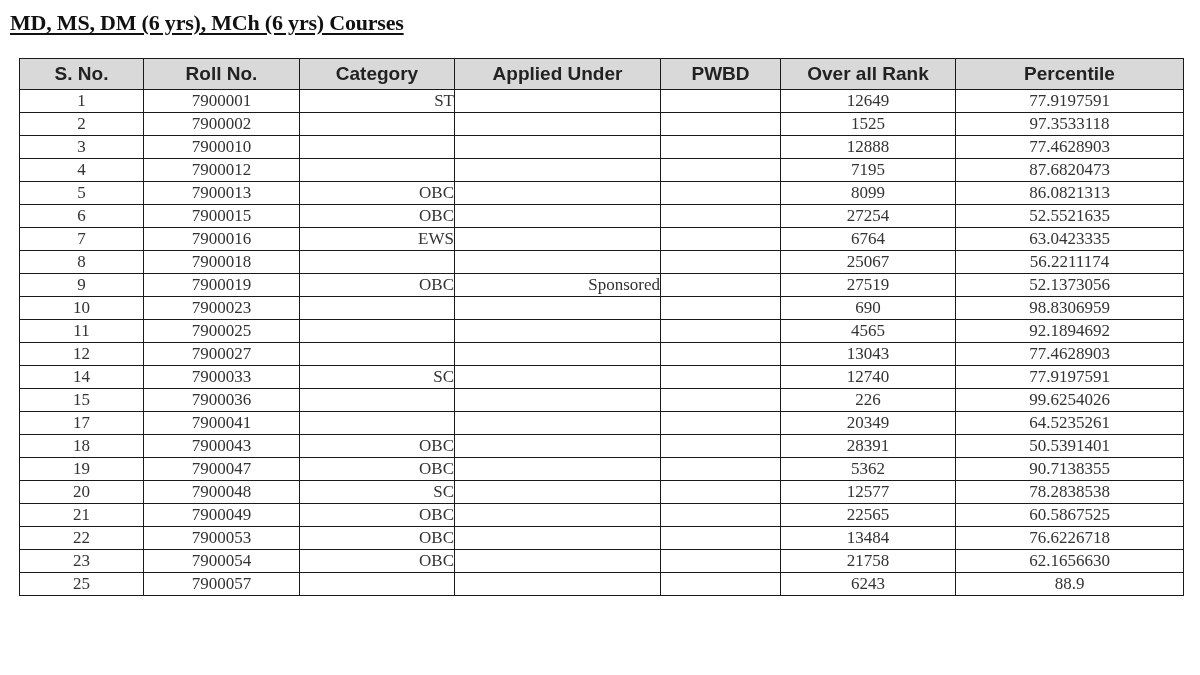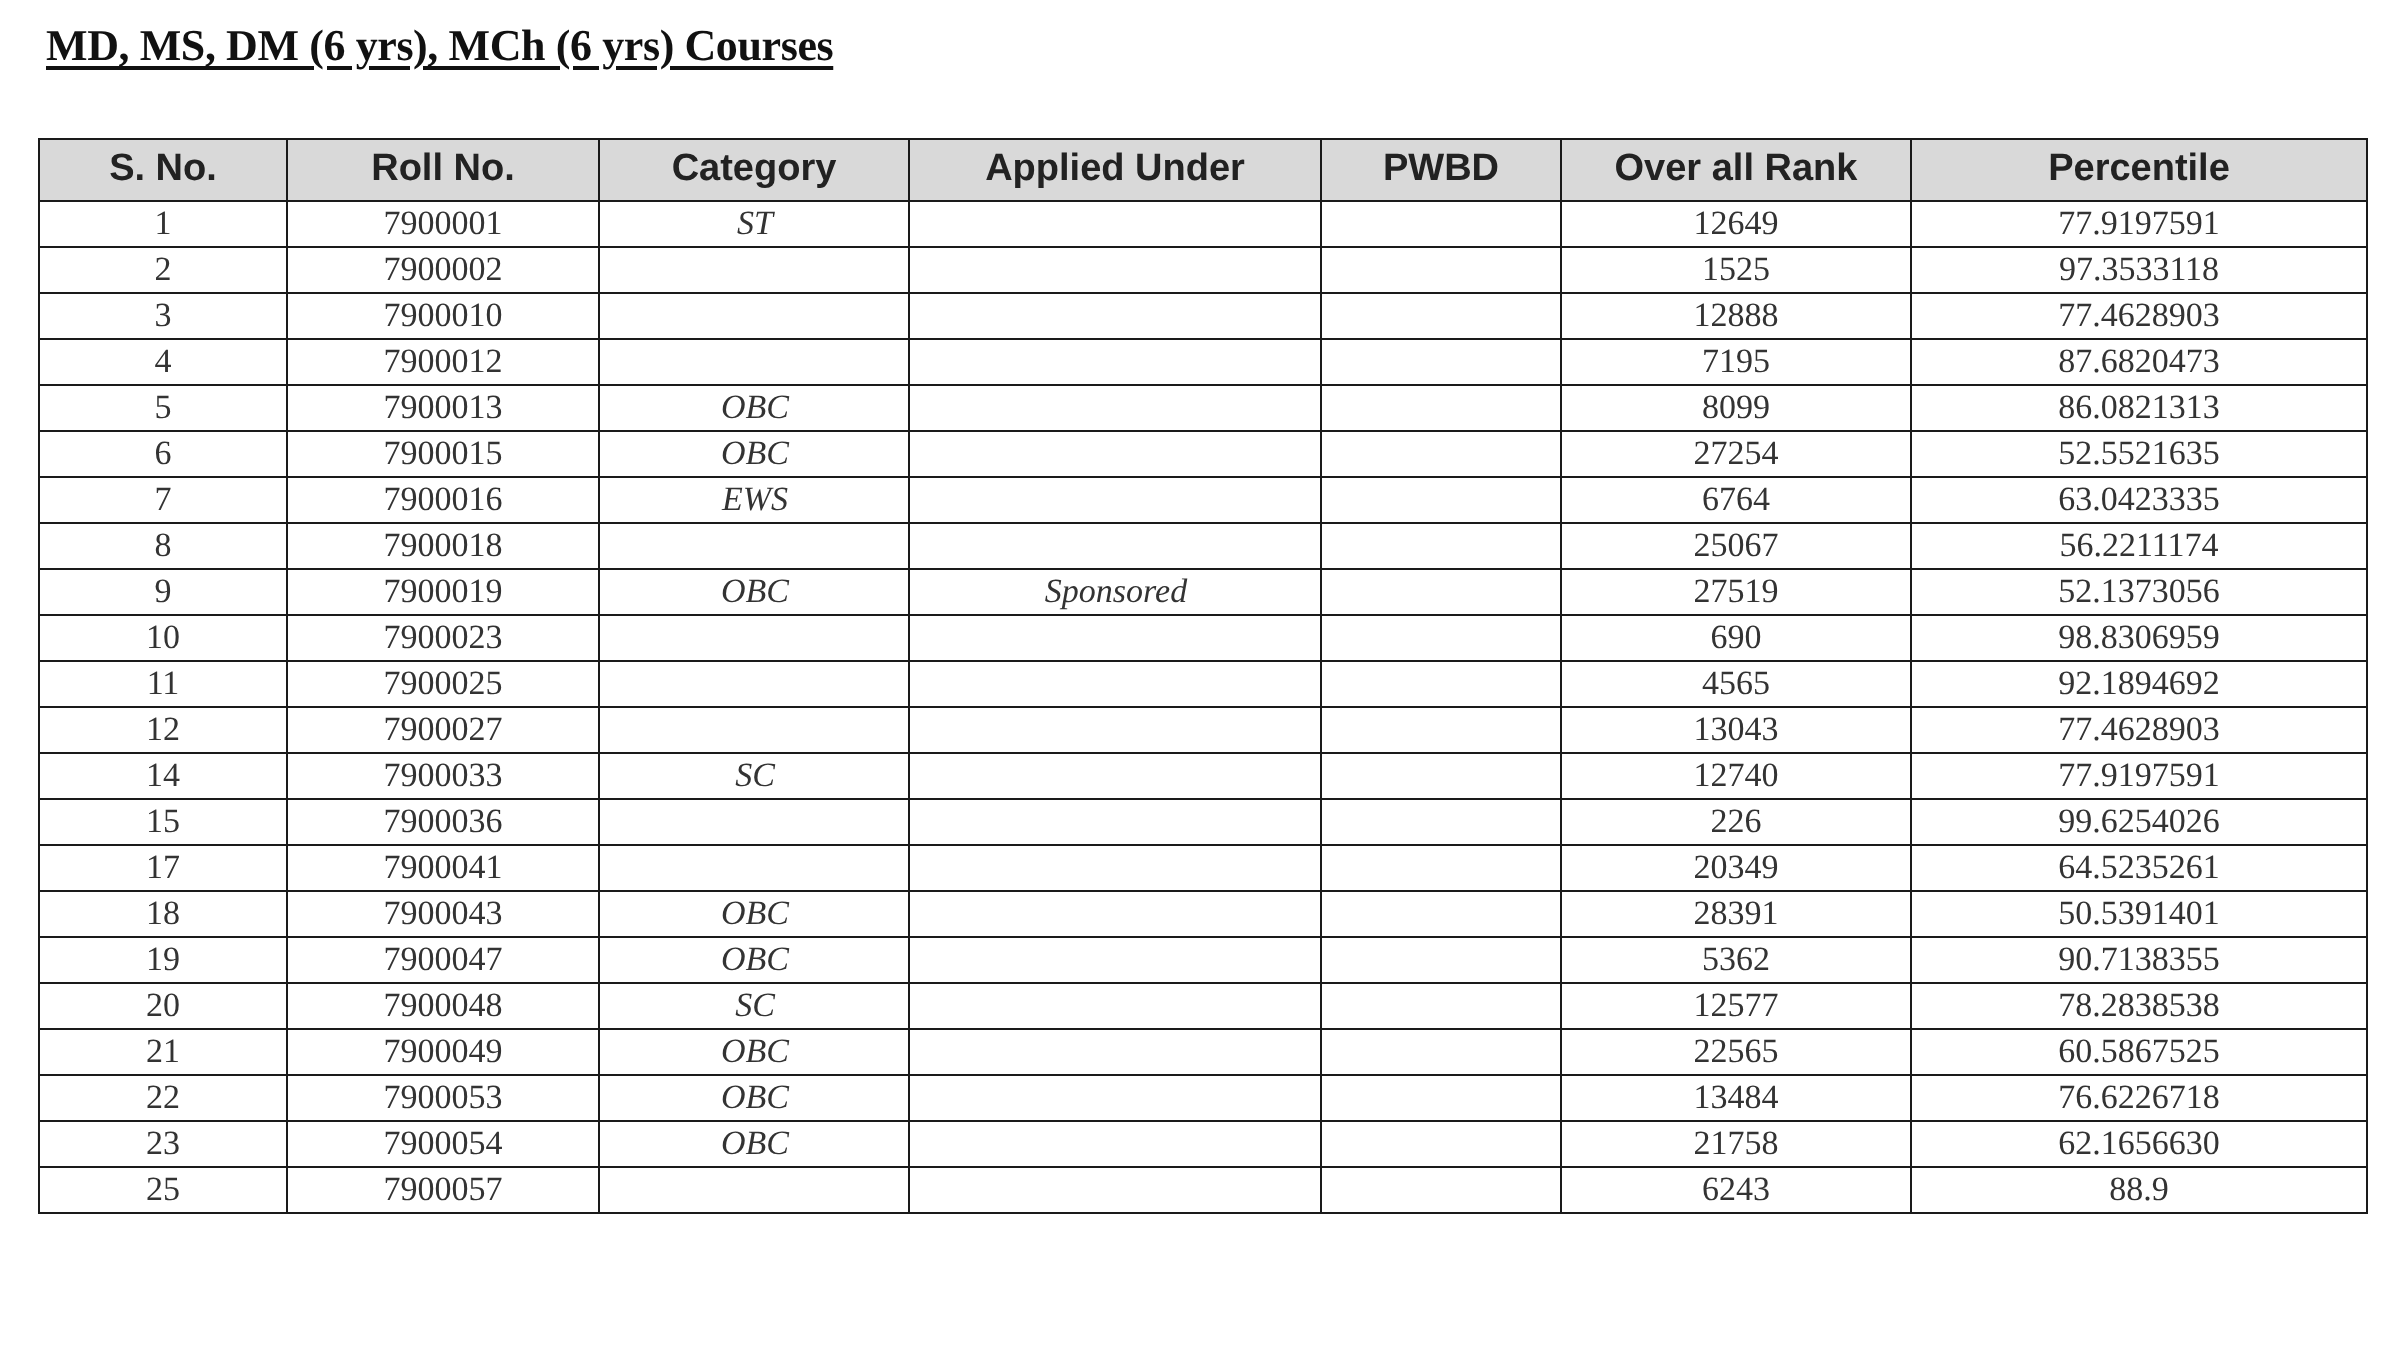--- a/index.html
+++ b/index.html
@@ -1,38 +1,38 @@
 <!DOCTYPE html>
 <html><head>
 <meta charset="utf-8">
 <style>
   html, body { margin: 0; padding: 0; background: #ffffff; }
   body { width: 1200px; height: 675px; overflow: hidden; position: relative; }
   .title {
-    position: absolute; left: 23px; top: 10px;
+    position: absolute; left: 10px; top: 10px;
     font-family: "Liberation Serif", serif; font-weight: bold; font-size: 22px;
     color: #111; text-decoration: underline; text-underline-offset: 3px;
     letter-spacing: -0.2px;
   }
   table {
-    position: absolute; left: 19px; top: 69px;
+    position: absolute; left: 19px; top: 58px;
     border-collapse: collapse; table-layout: fixed; width: 1164px;
   }
   th, td { border: 1.6px solid #1a1a1a; padding: 0; overflow: hidden; white-space: nowrap; }
   th {
     background: #d9d9d9; height: 30px;
     font-family: "Liberation Sans", sans-serif; font-weight: bold; font-size: 19px;
     color: #222; text-align: center;
   }
   td {
     height: 22px; font-family: "Liberation Serif", serif; font-size: 17px;
     color: #333; line-height: 22px;
   }
   td.c { text-align: center; }
-  td.l { text-align: center; padding-left: 1px; font-style: italic; }
+  td.l { text-align: right; padding-left: 1px; }
 </style>
 </head>
 <body>
 
 <div class="title">MD, MS, DM (6 yrs), MCh (6 yrs) Courses</div>
 
 <table>
   <colgroup>
     <col style="width:124px">
       <col style="width:156px">

